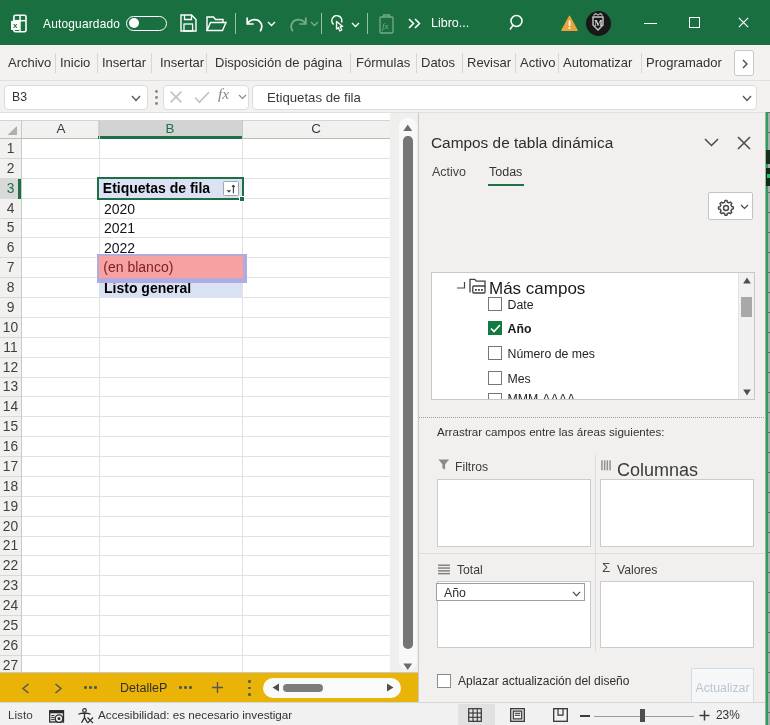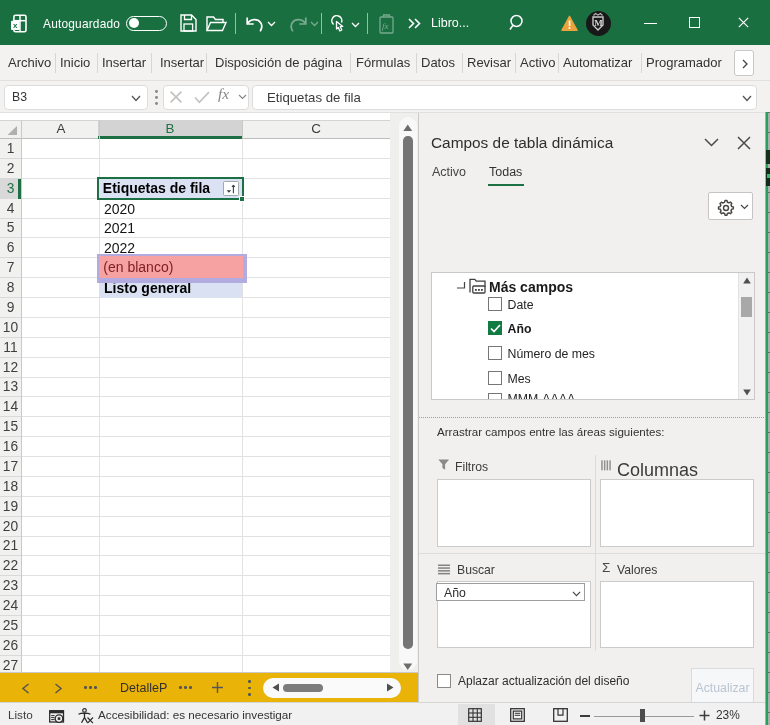--- a/index.html
+++ b/index.html
@@ -260,21 +260,21 @@
  <svg class="ab" style="left:24.5px;top:9px" width="8" height="7" viewBox="0 0 8 7">
         <path d="M7.5 0 V6 H0" fill="none" stroke="#444" stroke-width="1.2"></path>
       </svg>
  <svg class="ab" style="left:37px;top:5px" width="17" height="16" viewBox="0 0 17 16">
   <path d="M1 14.5 V1.3 h4.8 l1.5 1.8 H16 V9" fill="none" stroke="#404040" stroke-width="1.3"></path>
   <rect x="3.8" y="8" width="12.2" height="7" rx="1" fill="#fff" stroke="#404040" stroke-width="1.3"></rect>
   <rect x="6" y="11" width="1.8" height="1.8" fill="#404040"></rect>
         <rect x="9" y="11" width="1.8" height="1.8" fill="#404040"></rect>
         <rect x="12" y="11" width="1.8" height="1.8" fill="#404040"></rect>
  </svg>
- <div class="ab" style="left:57px;top:6px;font-size:14px;font-weight:bold;color:#1a1a1a">Más campos</div>
+ <div class="ab" style="left:57px;top:6px;font-size:17px;font-weight:normal;color:#1a1a1a">Más campos</div>
  <div class="ab" style="left:55.5px;top:23.5px;width:14.5px;height:14.5px;border:1px solid #767676;background:#fff"></div>
  <div class="ab" style="left:75.5px;top:24.5px;font-size:12.3px;color:#252525">Date</div>
  <div class="ab" style="left:55.5px;top:47.5px;width:14.5px;height:14.5px;background:#107c41;border:1px solid #107c41">
   <svg style="position:absolute;left:1.5px;top:2.5px" width="11" height="9" viewBox="0 0 11 9">
           <path d="M1 4.5 L4 7.5 L10 1" fill="none" stroke="#fff" stroke-width="1.7"></path>
         </svg>
  </div>
  <div class="ab" style="left:75.5px;top:48.5px;font-size:12.3px;font-weight:bold;color:#1a1a1a">Año</div>
  <div class="ab" style="left:55.5px;top:72.5px;width:14.5px;height:14.5px;border:1px solid #767676;background:#fff"></div>
  <div class="ab" style="left:75.5px;top:73.5px;font-size:12.3px;color:#252525">Número de mes</div>
@@ -312,21 +312,21 @@
 <div class="ab" style="left:18px;top:366px;width:154px;height:68px;background:#fff;border:1px solid #cbcbcb"></div>
 <div class="ab" style="left:181px;top:366px;width:154px;height:68px;background:#fff;border:1px solid #cbcbcb"></div>
 <svg class="ab" style="left:19px;top:450.5px" width="12" height="11" viewBox="0 0 12 11">
       <g fill="#828282">
         <rect x="0" y="0.5" width="12" height="1.5"></rect>
         <rect x="0" y="3.3" width="12" height="1.5"></rect>
         <rect x="0" y="6.1" width="12" height="1.5"></rect>
         <rect x="0" y="8.9" width="12" height="1.5"></rect>
       </g>
     </svg>
-<div class="ab" style="left:38px;top:450px;font-size:12.2px;color:#3b3b3b">Buscar</div>
+<div class="ab" style="left:38px;top:450px;font-size:12.2px;color:#3b3b3b">Total</div>
 <div class="ab" style="left:183px;top:447px;font-size:13.5px;color:#4a4a4a">Σ</div>
 <div class="ab" style="left:198px;top:450px;font-size:12.2px;color:#3b3b3b">Valores</div>
 <div class="ab" style="left:18px;top:468px;width:154px;height:67px;background:#fff;border:1px solid #cbcbcb"></div>
 <div class="ab" style="left:181px;top:468px;width:154px;height:67px;background:#fff;border:1px solid #cbcbcb"></div>
 <div class="ab" style="left:17px;top:470px;width:149px;height:17.5px;background:#fff;border:1px solid #9e9e9e">
  <div class="ab" style="left:7px;top:1.5px;font-size:12.3px;color:#2e2e2e">Año</div>
  <svg class="ab" style="left:135px;top:6.5px" width="9" height="5.5" viewBox="0 0 10 6">
         <path d="M1 1 L5 5 L9 1" fill="none" stroke="#444" stroke-width="1.3"></path>
       </svg>
 </div>

